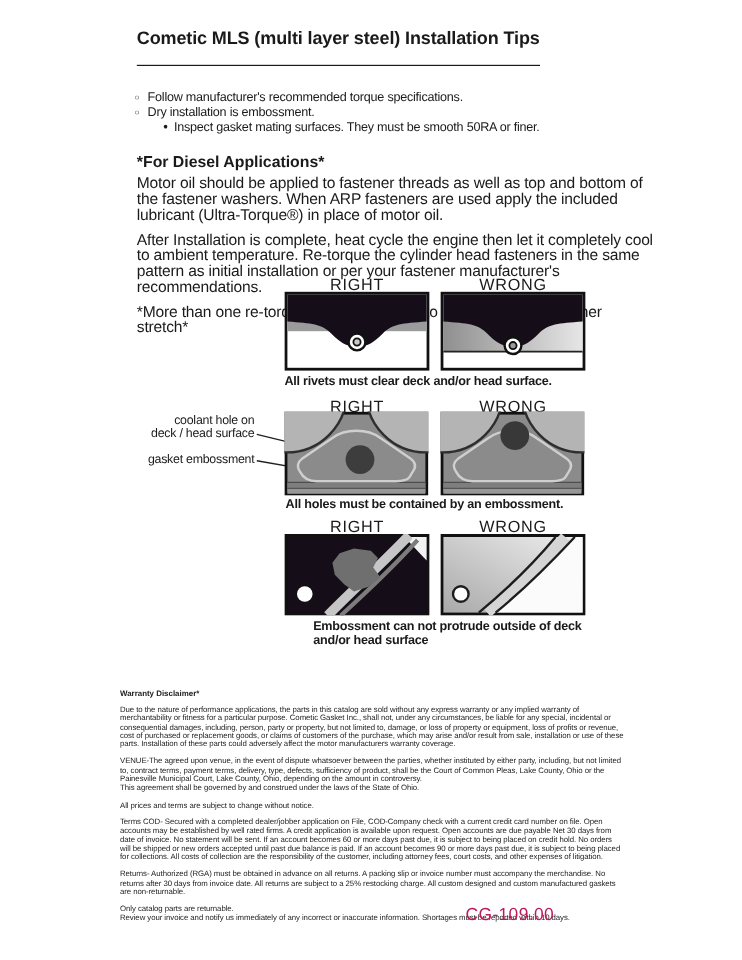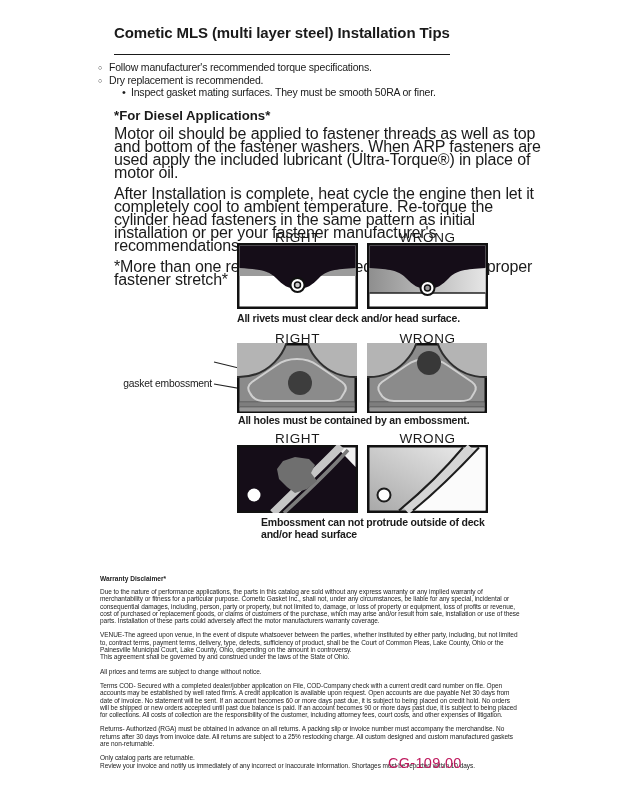--- a/index.html
+++ b/index.html
@@ -3,27 +3,27 @@
 <meta charset="utf-8">
 <style>
   html,body{margin:0;padding:0;background:#fff;}
   .page{position:relative;width:618px;height:800px;background:#fff;overflow:hidden;
         font-family:"Liberation Sans",sans-serif;color:#1a1a1a;}
 
   
   .toptext{position:absolute;top:24px;left:100px;width:445px;}
   .doc-title{display:inline-block;font-size:15px;font-weight:bold;margin:0 0 6px 14px;
              padding-bottom:13px;border-bottom:1.6px solid #1a1a1a;letter-spacing:-0.1px;}
-  ul.tips{list-style:none;margin:0;padding:0;font-size:10.5px;letter-spacing:-0.2px;line-height:12.6px;}
+  ul.tips{list-style:none;margin:14px;padding:0;font-size:10.5px;letter-spacing:-0.2px;line-height:12.6px;}
   ul.tips li{position:relative;padding-left:9px;}
   ul.tips li.lvl1::before{content:"○";position:absolute;left:-2px;top:1px;font-size:7px;}
   ul.tips li.lvl2{margin-left:22px;}
   ul.tips li.lvl2::before{content:"•";position:absolute;left:0px;top:0px;font-size:11px;}
   .diesel-heading{font-size:13.2px;font-weight:bold;margin:9px 0 4px 14px;}
-  .para{font-size:16px;letter-spacing:-0.15px;line-height:13px;margin:0 0 8px 14px;width:431px;}
+  .para{font-size:13px;letter-spacing:-0.15px;line-height:13px;margin:0 0 8px 14px;width:431px;}
 
   
   .figures{position:absolute;top:228px;left:0;width:586px;height:318px;}
   .figures .hdr{position:absolute;width:121px;text-align:center;font-size:13.5px;
                 font-weight:500;letter-spacing:0.6px;}
   .figures .panel{position:absolute;display:block;}
   .figures .cap{position:absolute;font-size:10.5px;font-weight:600;letter-spacing:-0.2px;line-height:11.5px;}
   .figures .flabel{position:absolute;width:112px;text-align:right;font-size:10.3px;
                    letter-spacing:-0.2px;line-height:11px;}
   .h-r{left:237px;} .h-w{left:367px;}
@@ -39,21 +39,21 @@
 </style>
 </head>
 <body>
 
 <div class="page">
 
   <div class="toptext">
     <div class="doc-title">Cometic MLS (multi layer steel) Installation Tips</div>
     <ul class="tips">
       <li class="lvl1">Follow manufacturer's recommended torque specifications.</li>
-      <li class="lvl1">Dry replacement is recommended.</li>
+      <li class="lvl1">Dry installation is embossment.</li>
       <li class="lvl2">Inspect gasket mating surfaces.  They must be smooth 50RA or finer.</li>
     </ul>
     <div class="diesel-heading">*For Diesel Applications*</div>
     <p class="para">Motor oil should be applied to fastener threads as well as top and bottom of the fastener washers. When ARP fasteners are used apply the included lubricant (Ultra-Torque®) in place of motor oil.</p>
     <p class="para">After Installation is complete, heat cycle the engine then let it completely cool to ambient temperature. Re-torque the cylinder head fasteners in the same pattern as initial installation or per your fastener manufacturer's recommendations.</p>
     <p class="para">*More than one re-torque may be required to achieve proper fastener stretch*</p>
   </div>
 
   <div class="figures">
 
@@ -81,20 +81,24 @@
       <path d="M2.5,2.5 H118.5 V25 C98,26.5 90,27 82,35 C75,42 70,46 60.5,46 C51,46 46,42 39,35 C31,27 23,26.5 2.5,25 Z" fill="#150d18"></path>
       <circle cx="60.5" cy="45" r="7" fill="#fff" stroke="#111" stroke-width="2"></circle>
       <circle cx="60.5" cy="45" r="3" fill="#9a9a9a" stroke="#111" stroke-width="1.5"></circle>
     </svg>
 
     <div class="cap" style="left:237px;top:85px;width:280px;">All rivets must clear deck and/or head surface.</div>
 
     <div class="hdr h-r" style="top:103px;">RIGHT</div>
     <div class="hdr h-w" style="top:103px;">WRONG</div>
 
+    <div class="flabel" style="left:100px;top:117px;">
+      <span>coolant hole on</span><br>
+      <span>deck / head surface</span>
+    </div>
     <div class="flabel" style="left:100px;top:150px;">gasket embossment</div>
 
     <svg class="leader" width="200" height="62" viewBox="0 0 200 62">
       <line x1="104" y1="24" x2="186" y2="44" stroke="#222" stroke-width="1.2"></line>
       <line x1="104" y1="46" x2="150" y2="54" stroke="#222" stroke-width="1.2"></line>
     </svg>
 
     <svg class="panel" style="left:237px;top:115px;" width="120" height="70" viewBox="0 0 120 70">
       <rect x="1.25" y="1.25" width="117.5" height="67.5" fill="#8b8b8b" stroke="#111" stroke-width="2.5"></rect>
       <line x1="2.5" y1="59" x2="117.5" y2="59" stroke="#4f4f4f" stroke-width="1.2"></line>

